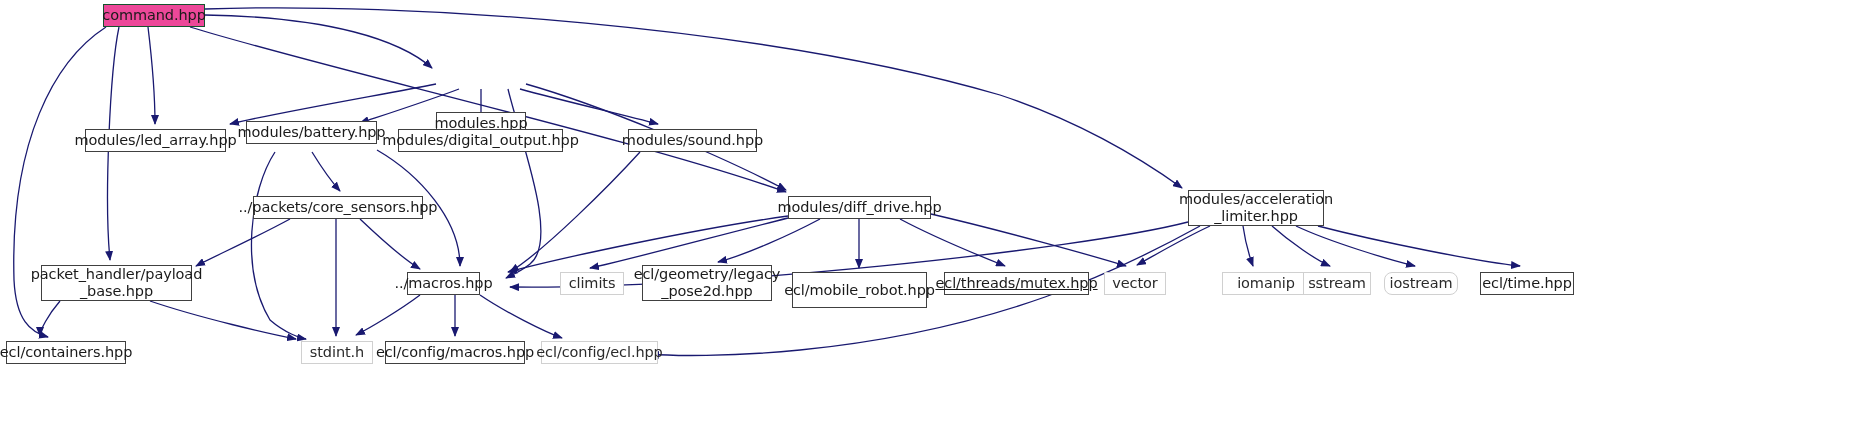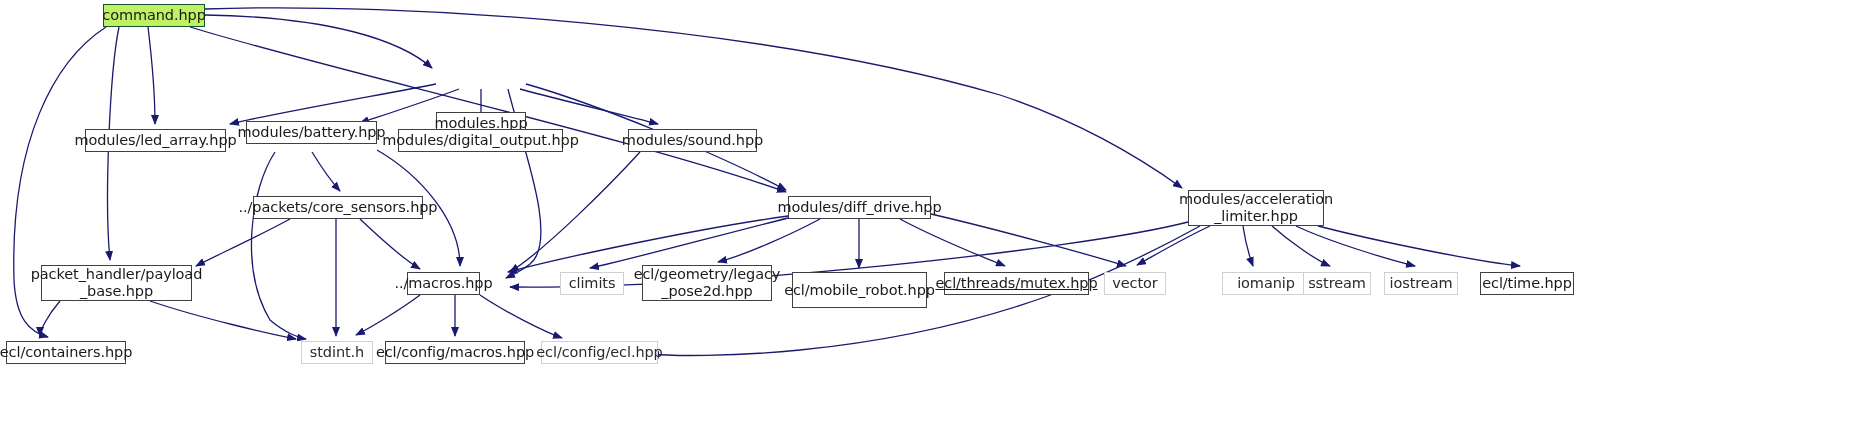--- a/index.html
+++ b/index.html
@@ -35,21 +35,21 @@
     font-size: 14.5px;
     line-height: 17px;
     color: #1a1a1a;
     background: #ffffff;
     border: 1px solid #404040;
     white-space: pre;
     letter-spacing: -0.1px;
     z-index: 5;
   }
   .node.root {
-    background: #bef264;
+    background: #ec4899;
     border: 2px solid #14532d;
   }
   .node.sys {
     border: 1px solid #d0d0d0;
     color: #2b2b2b;
   }
   .node.thick {
     border-width: 1.4px;
   }
 </style>
@@ -146,21 +146,21 @@
   <div class="node" style="left:792px;top:272px;width:135px;height:36px;">ecl/mobile_robot.hpp</div>
 
   <div class="node" style="left:944px;top:272px;width:145px;height:23px;text-decoration:underline;">ecl/threads/mutex.hpp</div>
 
   <div class="node sys" style="left:1104px;top:272px;width:62px;height:23px;">vector</div>
 
   <div class="node sys" style="left:1222px;top:272px;width:88px;height:23px;">iomanip</div>
 
   <div class="node sys" style="left:1303px;top:272px;width:68px;height:23px;">sstream</div>
 
-  <div class="node sys" style="left:1384px;top:272px;width:74px;height:23px;">iostream</div>
+  <div class="node sys" style="left:1384px;top:272px;width:74px;height:23px;border-radius:8px;">iostream</div>
 
   <div class="node" style="left:1480px;top:272px;width:94px;height:23px;">ecl/time.hpp</div>
 
   <div class="node" style="left:6px;top:341px;width:120px;height:23px;">ecl/containers.hpp</div>
 
   <div class="node sys" style="left:301px;top:341px;width:72px;height:23px;">stdint.h</div>
 
   <div class="node" style="left:385px;top:341px;width:140px;height:23px;">ecl/config/macros.hpp</div>
 
   <div class="node sys" style="left:541px;top:341px;width:117px;height:23px;">ecl/config/ecl.hpp</div>

